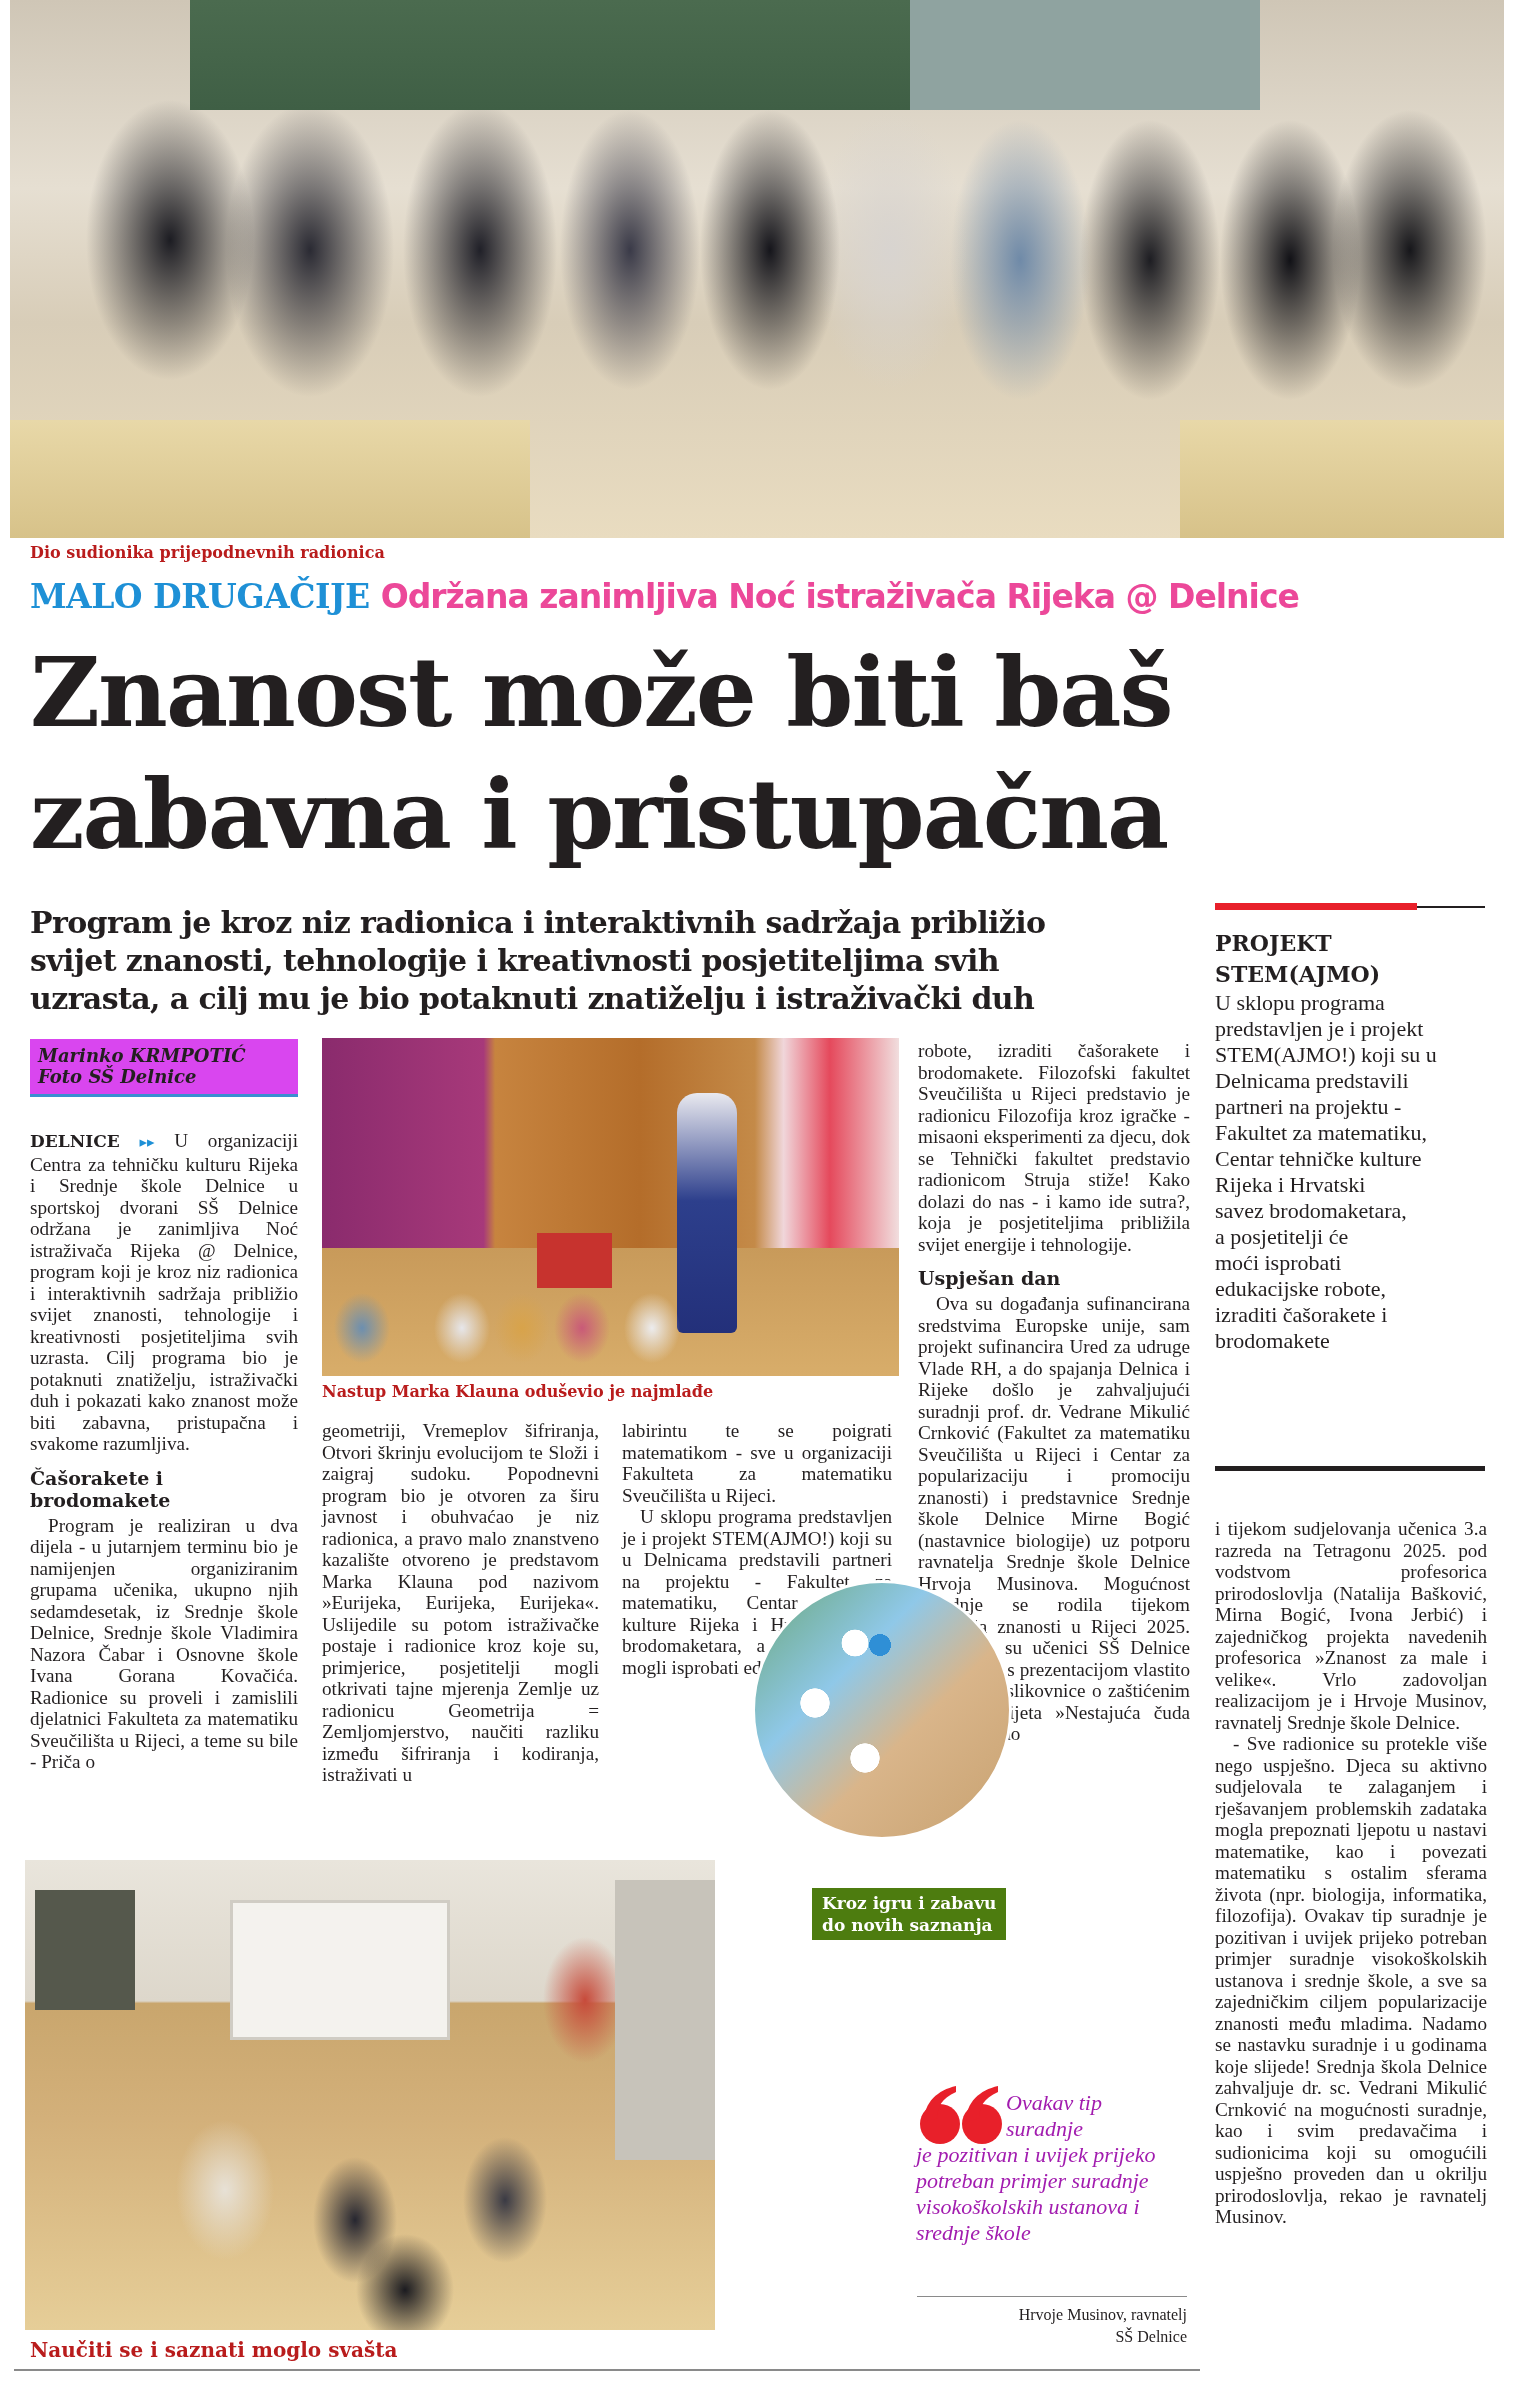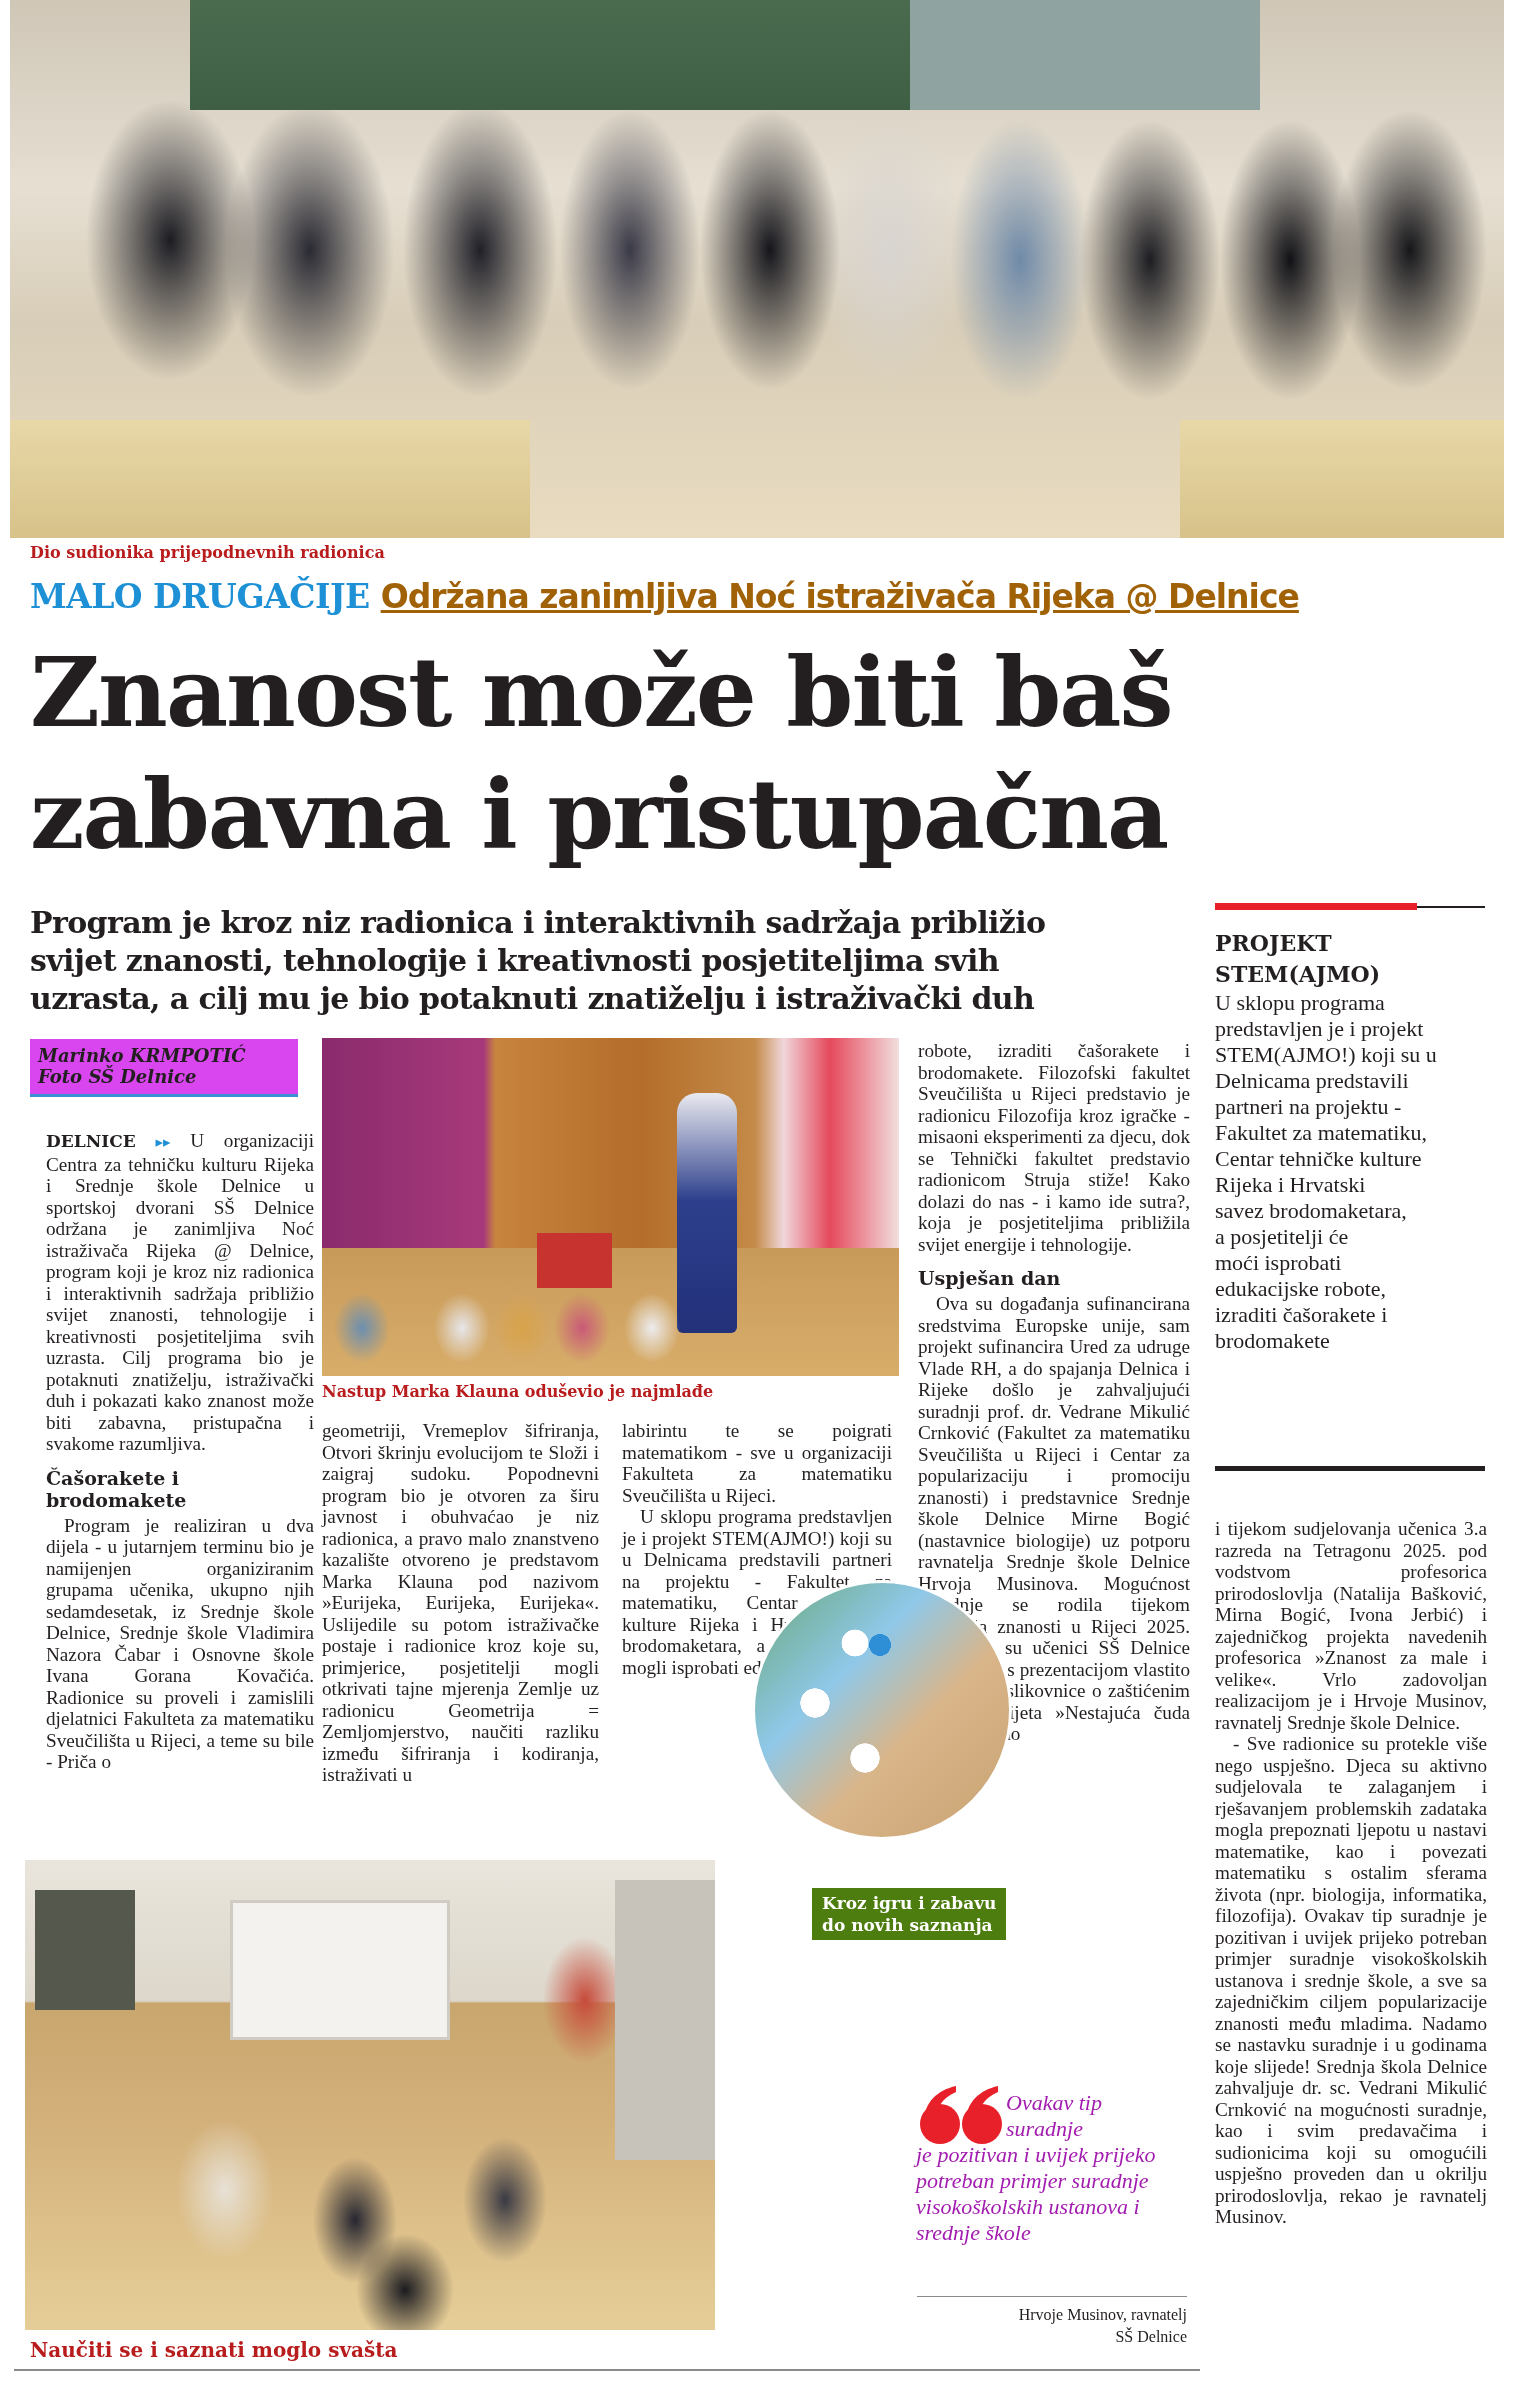--- a/index.html
+++ b/index.html
@@ -25,21 +25,21 @@
       linear-gradient(180deg, #cfc6b6 0%, #e6dfd2 35%, #d8cdb8 60%, #e9dcc0 100%);
   }
   #top-photo .board { position: absolute; left: 180px; top: 0; width: 720px; height: 110px; background: linear-gradient(180deg,#4b6b4f,#3f5f45); }
   #top-photo .board2 { position: absolute; left: 900px; top: 0; width: 350px; height: 110px; background: #8fa3a0; }
   #top-photo .desk1 { position: absolute; left: 0; top: 420px; width: 520px; height: 118px; background: linear-gradient(180deg,#e8d8a8,#d7c289); }
   #top-photo .desk2 { position: absolute; left: 1170px; top: 420px; width: 324px; height: 118px; background: linear-gradient(180deg,#e8d8a8,#d7c289); }
 
   
   #kicker { position: absolute; left: 30px; top: 577px; width: 1460px; font-family: "DejaVu Serif", serif; font-weight: bold; font-size: 33px; letter-spacing: -0.5px; white-space: nowrap; }
   #kicker .kicker-label { color: #1e90d6; }
-  #kicker .kicker-sub { color: #a16207; font-family: "DejaVu Sans", sans-serif; font-weight: bold; letter-spacing: -1px; text-decoration: underline; }
+  #kicker .kicker-sub { color: #ec4899; font-family: "DejaVu Sans", sans-serif; font-weight: bold; letter-spacing: -1px; }
   #headline { position: absolute; left: 30px; top: 632px; width: 1480px; font-family: "DejaVu Serif", serif; font-weight: 900; font-size: 96px; line-height: 122px; letter-spacing: -2px; color: #231f20; }
 
   
   #deck { position: absolute; left: 30px; top: 904px; width: 1150px; font-family: "DejaVu Serif", serif; font-weight: bold; font-size: 30px; line-height: 38px; letter-spacing: -0.6px; color: #231f20; }
 
   
   #byline { position: absolute; left: 30px; top: 1039px; width: 268px; height: 58px; background: #d946ef; border-bottom: 3px solid #3a8fd0; padding: 6px 8px; font-family: "DejaVu Serif", serif; font-weight: bold; font-size: 18px; line-height: 21px; font-style: italic; }
 
   .col { position: absolute; font-family: "Liberation Serif", serif; font-size: 19.2px; line-height: 21.5px; color: #231f20; text-align: justify; hyphens: manual; }
   .col p { text-indent: 18px; }
@@ -129,21 +129,21 @@
   <span class="line-nowrap">Program je kroz niz radionica i interaktivnih sadržaja približio</span>
   <span class="line-nowrap">svijet znanosti, tehnologije i kreativnosti posjetiteljima svih</span>
   <span class="line-nowrap">uzrasta, a cilj mu je bio potaknuti znatiželju i istraživački duh</span>
 </div>
 
 <div id="byline">
   <div>Marinko KRMPOTIĆ</div>
   <div>Foto SŠ Delnice</div>
 </div>
 
-<div class="col" style="left:46px; top:1130px; width:268px;">
+<div class="col" style="left:30px; top:1130px; width:268px;">
   <p class="noindent"><span class="dateline">DELNICE</span> <span class="arrows">▸▸</span> <span>U organizaciji Centra za tehničku kulturu Rijeka i Srednje škole Delnice u sportskoj dvorani SŠ Delnice održana je zanimljiva Noć istraživača Rijeka @ Delnice, program koji je kroz niz radionica i interaktivnih sadržaja približio svijet znanosti, tehnologije i kreativnosti posjetiteljima svih uzrasta. Cilj programa bio je potaknuti znatiželju, istraživački duh i pokazati kako znanost može biti zabavna, pristupačna i svakome razumljiva.</span></p>
   <div class="subhead">Čašorakete i brodomakete</div>
   <p>Program je realiziran u dva dijela - u jutarnjem terminu bio je namijenjen organiziranim grupama učenika, ukupno njih sedamdesetak, iz Srednje škole Delnice, Srednje škole Vladimira Nazora Čabar i Osnovne škole Ivana Gorana Kovačića. Radionice su proveli i zamislili djelatnici Fakulteta za matematiku Sveučilišta u Rijeci, a teme su bile - Priča o</p>
 </div>
 
 <div id="clown-photo" class="photo">
   <div class="chest"></div>
   <div class="clown"></div>
   <div class="kids"></div>
 </div>

